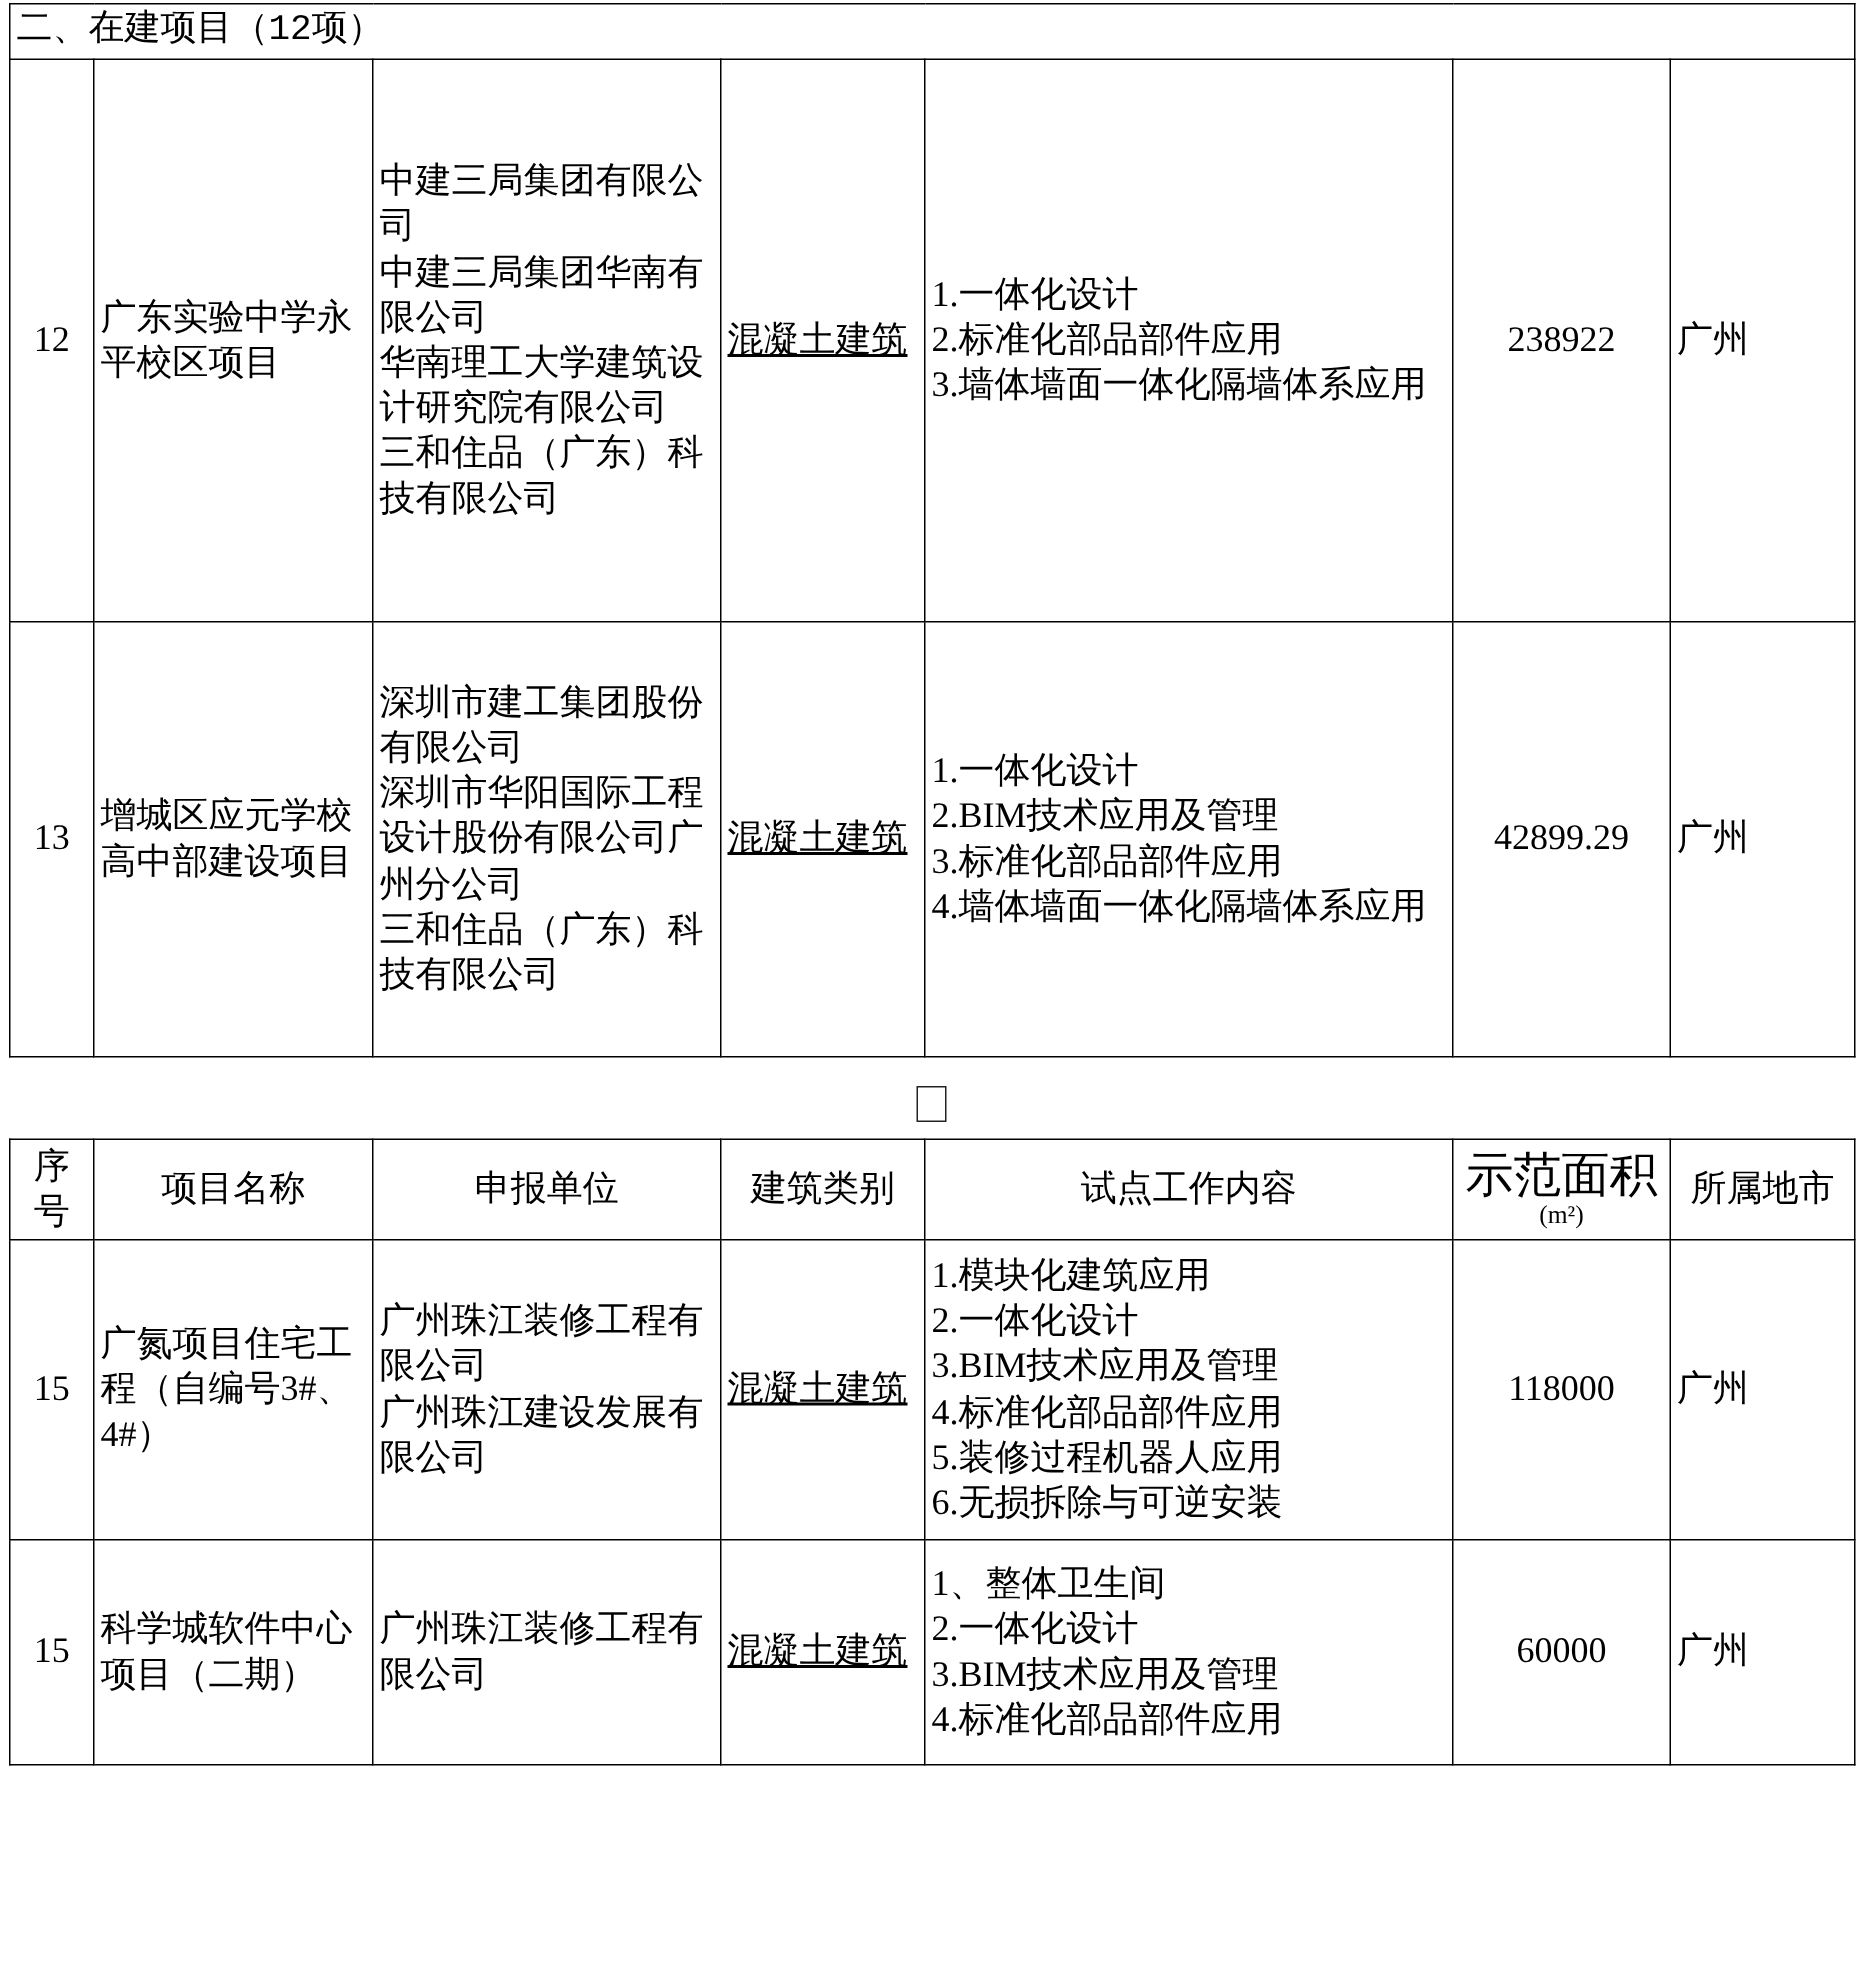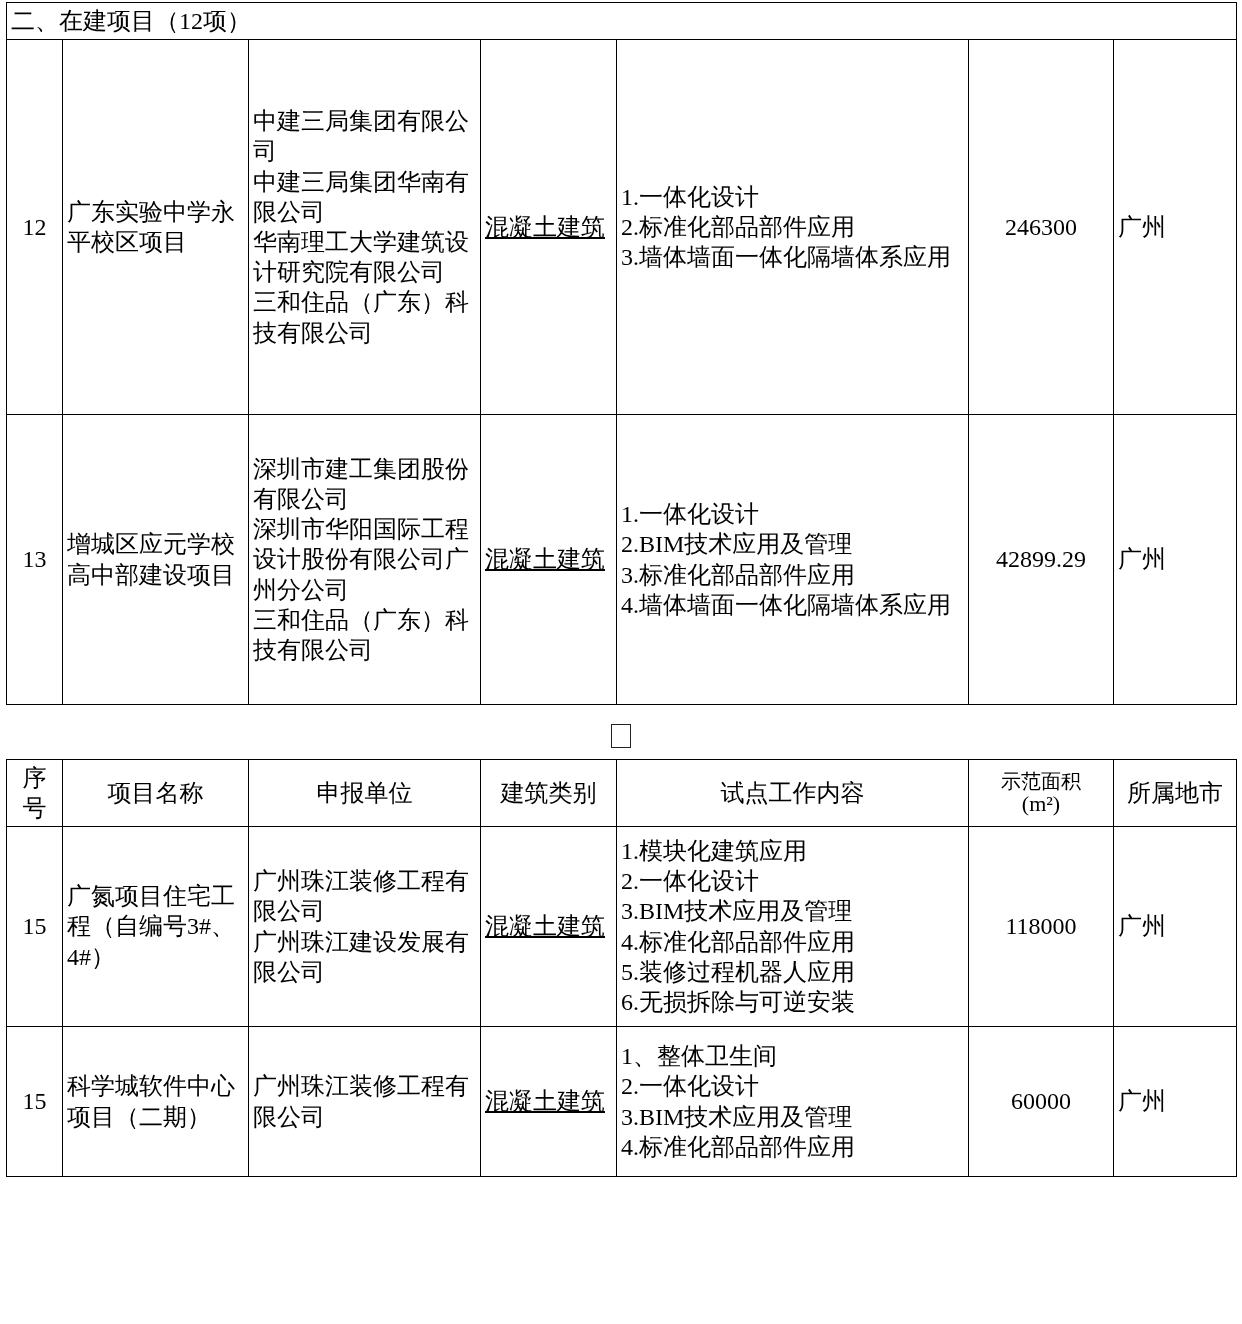--- a/index.html
+++ b/index.html
@@ -33,20 +33,21 @@
     vertical-align: middle;
     font-size: 24px;
     line-height: 1.26;
     font-weight: normal;
   }
   .section-title-cell {
     text-align: left;
     font-size: 25px;
     padding: 6px 6px 6px 8px;
     height: 32px;
+    font-family: Liberation Mono, monospace;
   }
   .c-no      { width: 56px;  text-align: center; }
   .c-name    { width: 186px; }
   .c-unit    { width: 232px; text-align: left; }
   .c-type    { width: 136px; text-align: left; text-decoration: underline; }
   .c-content { width: 352px; text-align: left; }
   .c-area    { width: 145px; text-align: center; }
   .c-city    { width: 123px; text-align: left; }
 
   .multiline { white-space: pre-line; margin-left: 24px; }
@@ -54,22 +55,22 @@
   .tall-2 { height: 290px; }
   .tall-3 { height: 200px; }
   .tall-4 { height: 150px; }
 
   .header-row td {
     text-align: center;
     font-size: 25px;
     height: 62px;
     padding: 4px 2px;
   }
-  .hdr-area-main { display: block; font-size: 20px; line-height: 1.1; }
-  .hdr-area-sub  { display: block; font-size: 22px; line-height: 1.1; }
+  .hdr-area-main { display: block; font-size: 32px; line-height: 1.1; }
+  .hdr-area-sub  { display: block; font-size: 17px; line-height: 1.1; }
 
   .gap-mark {
     text-align: center;
     font-size: 26px;
     color: #000;
     height: 46px;
     line-height: 46px;
     margin: 6px 0 2px 0;
   }
   .box-glyph {
@@ -107,21 +108,21 @@
         <td class="c-no">12</td>
         <td class="c-name">广东实验中学永平校区项目</td>
         <td class="c-unit multiline">中建三局集团有限公司
 中建三局集团华南有限公司
 华南理工大学建筑设计研究院有限公司
 三和住品（广东）科技有限公司</td>
         <td class="c-type">混凝土建筑</td>
         <td class="c-content multiline">1.一体化设计
 2.标准化部品部件应用
 3.墙体墙面一体化隔墙体系应用</td>
-        <td class="c-area">246300</td>
+        <td class="c-area">238922</td>
         <td class="c-city">广州</td>
       </tr>
 
       <tr class="tall-2">
         <td class="c-no">13</td>
         <td class="c-name">增城区应元学校高中部建设项目</td>
         <td class="c-unit multiline">深圳市建工集团股份有限公司
 深圳市华阳国际工程设计股份有限公司广州分公司
 三和住品（广东）科技有限公司</td>
         <td class="c-type">混凝土建筑</td>

